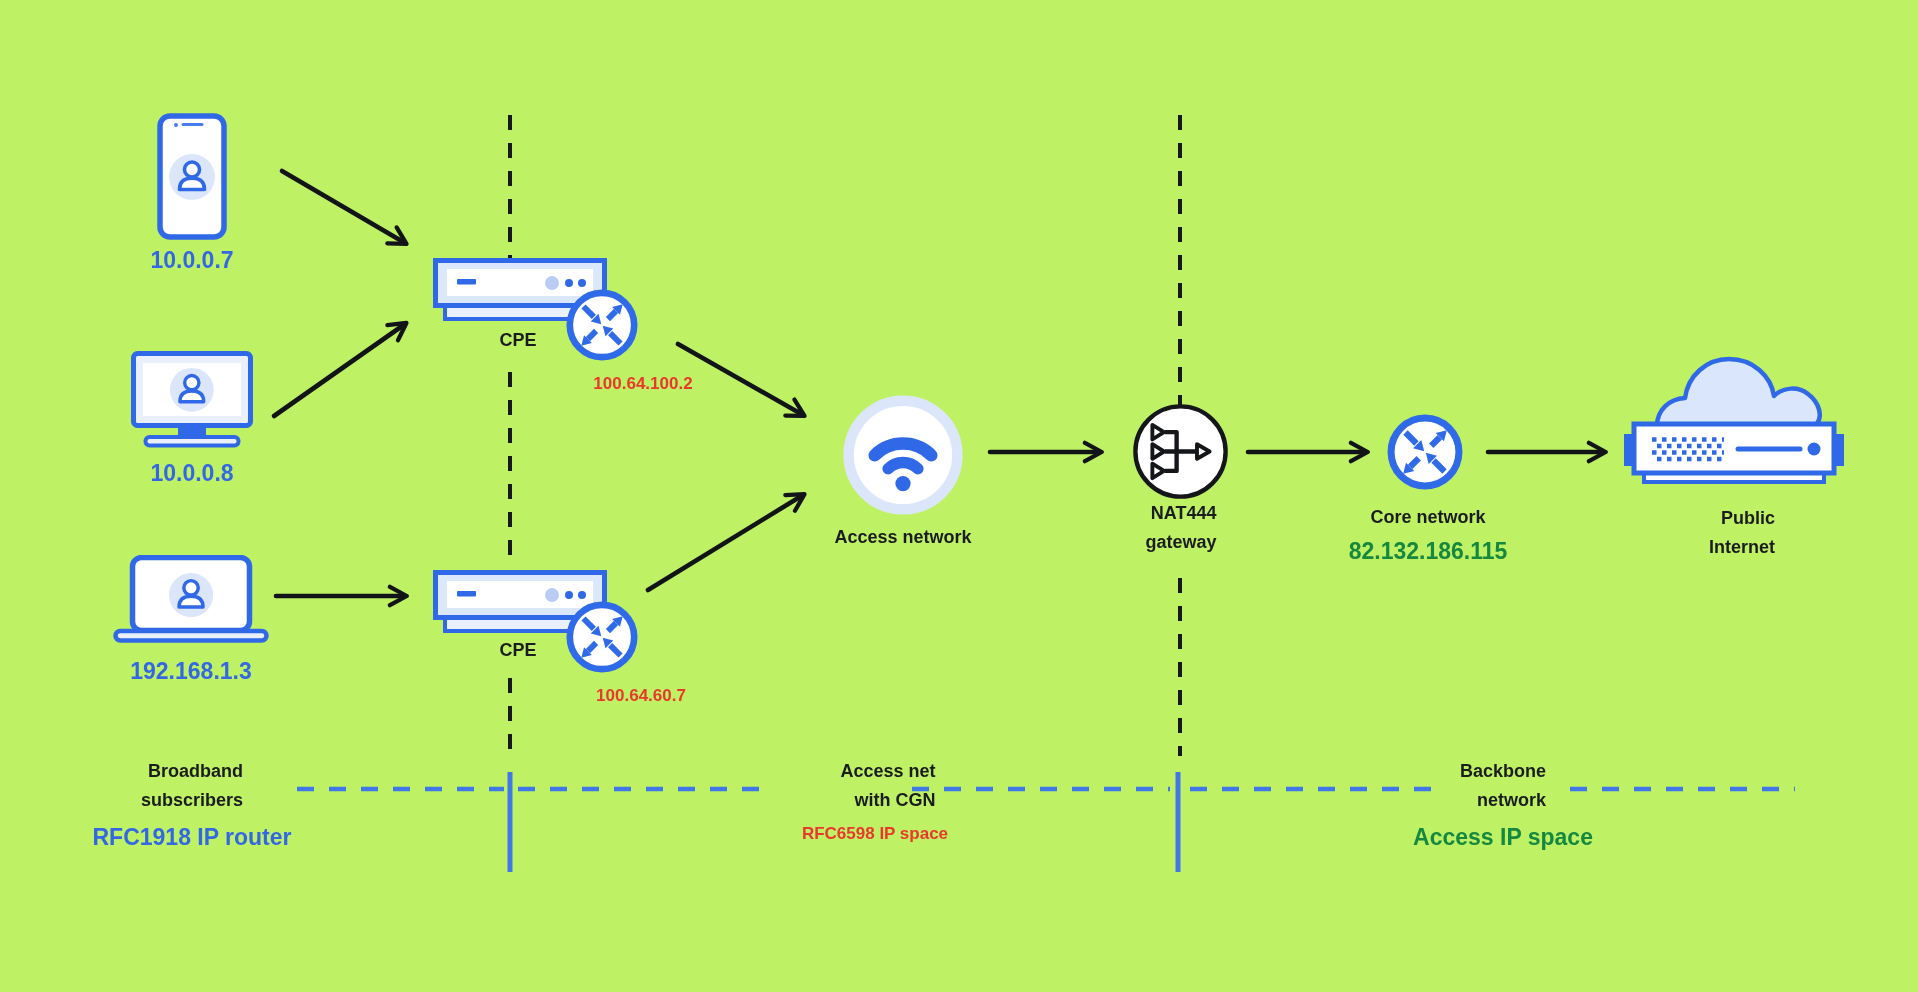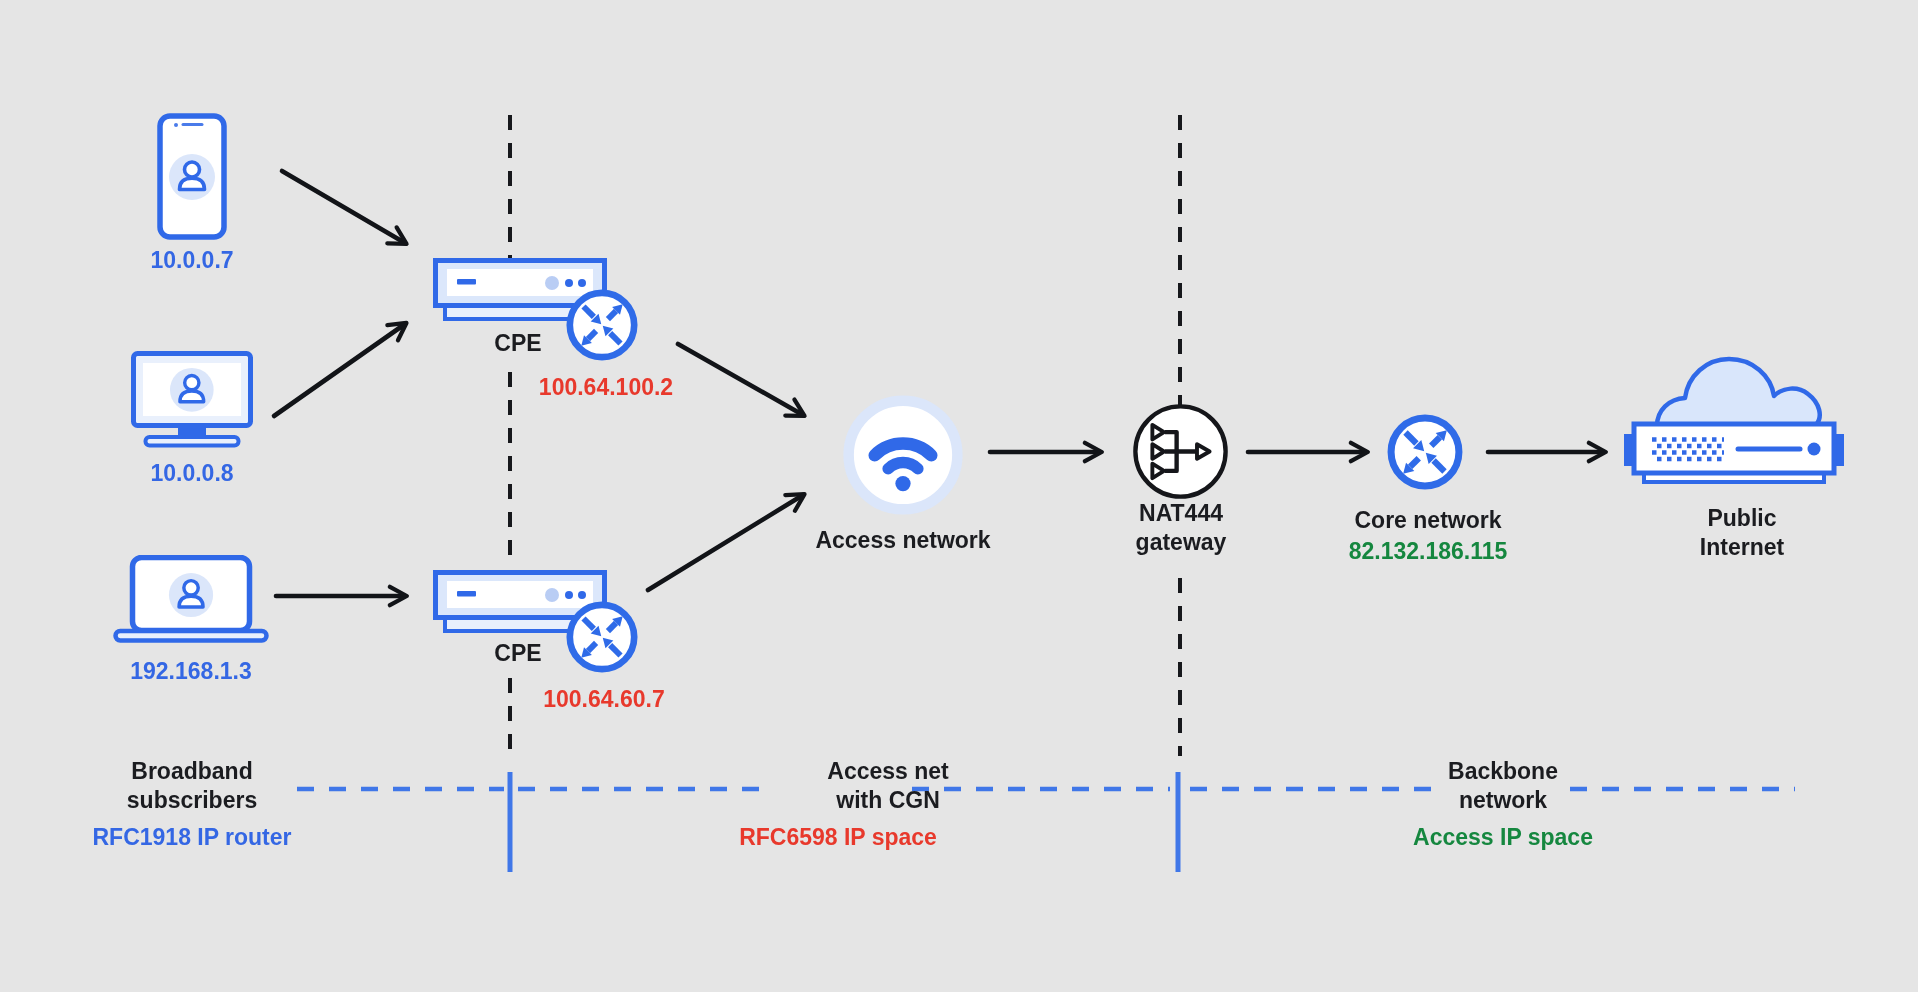--- a/index.html
+++ b/index.html
@@ -1,27 +1,27 @@
 <!DOCTYPE html>
 <html><head>
 <meta charset="utf-8">
 <style>
   html,body{margin:0;padding:0;background:#ffffff;}
-  #stage{position:relative;width:1918px;height:992px;background:#e5e5e5;overflow:hidden;
+  #stage{position:relative;width:1918px;height:992px;background:#bef264;overflow:hidden;
          font-family:"Liberation Sans",sans-serif;}
   svg{display:block;}
   .ovl{position:absolute;left:0;top:0;z-index:1;}
   .icon{position:absolute;z-index:2;}
   .badge{position:absolute;z-index:3;}
   .lbl{position:absolute;z-index:4;transform:translateX(-50%);font-weight:700;
        text-align:center;white-space:nowrap;}
   .two-line{white-space:pre-line;line-height:29px;}
-  .t-black{color:#1b1c20;font-size:23px;}
+  .t-black{color:#1b1c20;font-size:18px;text-align:right;}
   .t-blue{color:#3467e4;font-size:23px;}
-  .t-red{color:#e8392c;font-size:23px;}
+  .t-red{color:#e8392c;font-size:17px;margin-left:37px;}
   .t-green{color:#15873f;font-size:23px;text-align:right;}
 </style>
 </head>
 <body>
 
 <div id="stage">
 
   <svg width="0" height="0" style="position:absolute" aria-hidden="true">
     <defs>
       <g id="sym-person">

